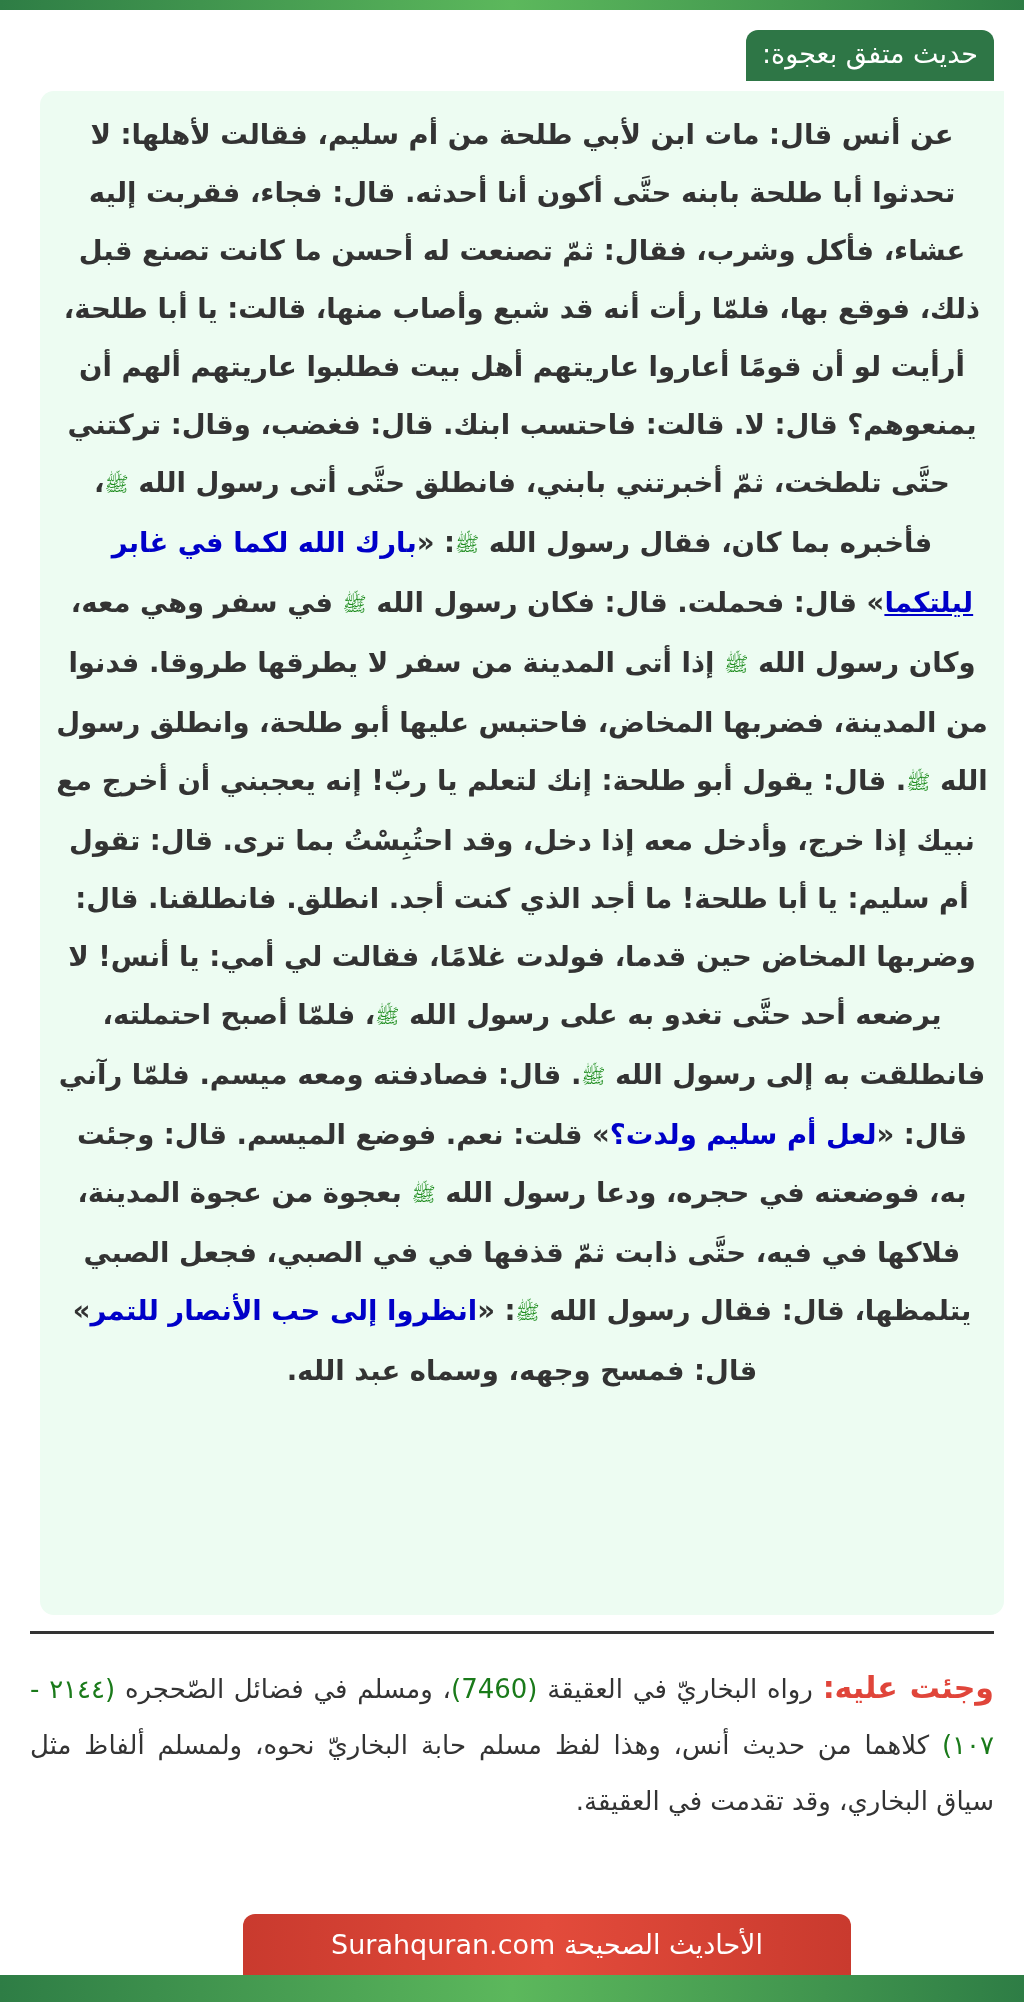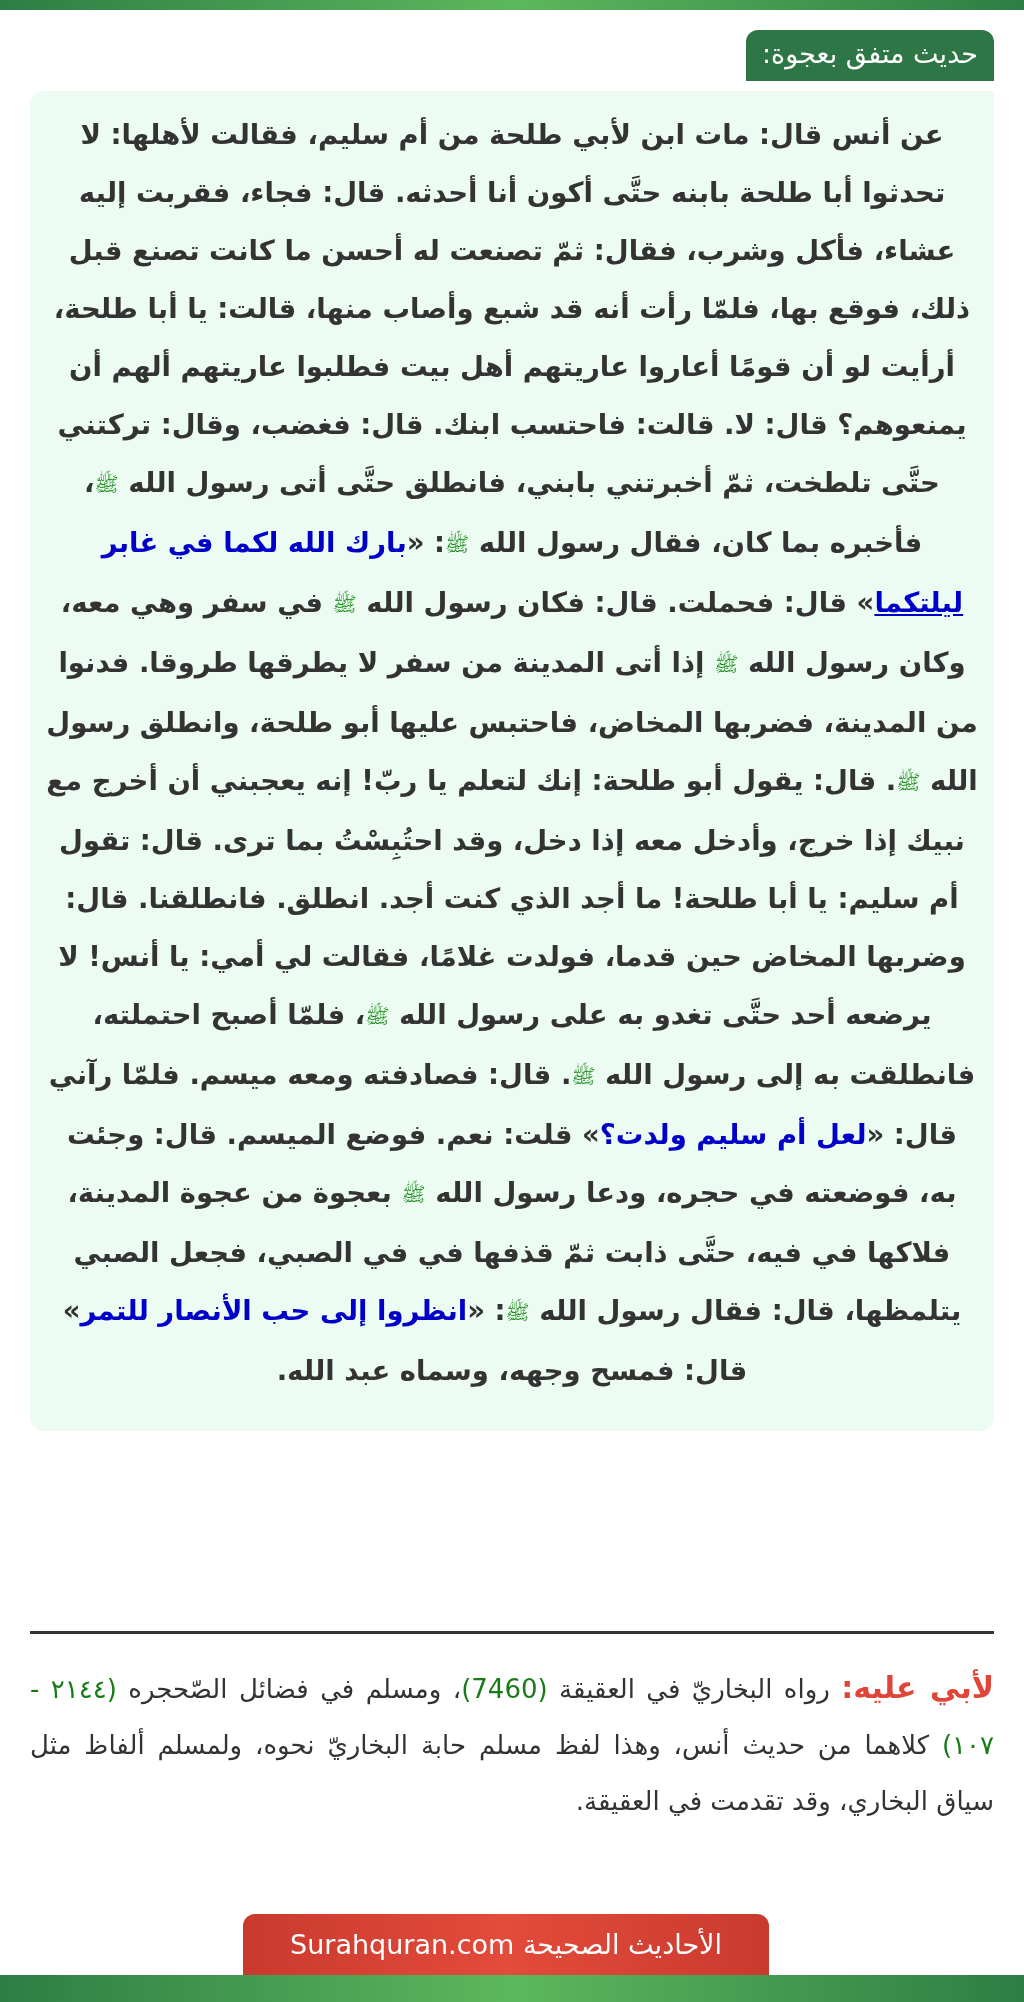--- a/index.html
+++ b/index.html
@@ -15,21 +15,21 @@
   }
   .section-badge {
     position:absolute; top:30px; right:30px;
     background:#2e7646; color:#ffffff;
     font-size:27px; line-height:40px;
     padding:4px 16px 7px 16px;
     border-radius:12px 12px 0 0;
     white-space:nowrap;
   }
   .hadith-box {
-    position:absolute; top:91px; left:30px; width:964px; height:1340px;
+    position:absolute; top:91px; left:40px; width:964px; height:1524px;
     background:#edfcf2;
     border-radius:0 0 14px 14px;
     border-top-left-radius:14px;
     box-sizing:border-box;
     padding:14px 14px 10px 14px;
   }
   .hadith-text {
     margin:0;
     font-family:"DejaVu Sans", sans-serif;
     font-weight:bold;
@@ -51,21 +51,21 @@
   }
   .takhrij {
     position:absolute; top:1660px; left:30px; width:964px;
     font-size:26px; line-height:56px; color:#333;
     text-align:justify; direction:rtl;
     font-family:"DejaVu Sans", sans-serif;
   }
   .takhrij .label { color:#e0453a; font-weight:bold; font-size:30px; }
   .takhrij .num { color:#1a7a1a; }
   .site-badge {
-    position:absolute; top:1914px; left:243px; width:526px; height:62px;
+    position:absolute; top:1914px; left:243px; width:608px; height:62px;
     background:linear-gradient(90deg,#c93a2e,#e34b3b,#c93a2e);
     color:#ffffff; border-radius:12px 12px 0 0;
     font-size:27px; line-height:62px; text-align:center;
     white-space:nowrap;
   }
   .bottom-bar {
     position:absolute; top:1975px; left:0; width:1024px; height:27px;
     background:linear-gradient(90deg,#2e7d45 0%,#5cb85c 50%,#2e7d45 100%);
   }
 </style>
@@ -75,17 +75,17 @@
 <div class="top-bar"></div>
 
 <div class="section-badge">حديث متفق بعجوة:</div>
 
 <div class="hadith-box">
   <p class="hadith-text"><span>عن أنس قال: مات ابن لأبي طلحة من أم سليم، فقالت لأهلها: لا تحدثوا أبا طلحة بابنه حتَّى أكون أنا أحدثه. قال: فجاء، فقربت إليه عشاء، فأكل وشرب، فقال: ثمّ تصنعت له أحسن ما كانت تصنع قبل ذلك، فوقع بها، فلمّا رأت أنه قد شبع وأصاب منها، قالت: يا أبا طلحة، أرأيت لو أن قومًا أعاروا عاريتهم أهل بيت فطلبوا عاريتهم ألهم أن يمنعوهم؟ قال: لا. قالت: فاحتسب ابنك. قال: فغضب، وقال: تركتني حتَّى تلطخت، ثمّ أخبرتني بابني، فانطلق حتَّى أتى رسول الله</span> <span class="saw">ﷺ</span><span>، فأخبره بما كان، فقال رسول الله</span> <span class="saw">ﷺ</span><span>: «</span><span class="quote">بارك الله لكما في غابر</span> <span class="quote u">ليلتكما</span><span>» قال: فحملت. قال: فكان رسول الله</span> <span class="saw">ﷺ</span><span> في سفر وهي معه، وكان رسول الله</span> <span class="saw">ﷺ</span><span> إذا أتى المدينة من سفر لا يطرقها طروقا. فدنوا من المدينة، فضربها المخاض، فاحتبس عليها أبو طلحة، وانطلق رسول الله</span> <span class="saw">ﷺ</span><span>. قال: يقول أبو طلحة: إنك لتعلم يا ربّ! إنه يعجبني أن أخرج مع نبيك إذا خرج، وأدخل معه إذا دخل، وقد احتُبِسْتُ بما ترى. قال: تقول أم سليم: يا أبا طلحة! ما أجد الذي كنت أجد. انطلق. فانطلقنا. قال: وضربها المخاض حين قدما، فولدت غلامًا، فقالت لي أمي: يا أنس! لا يرضعه أحد حتَّى تغدو به على رسول الله</span> <span class="saw">ﷺ</span><span>، فلمّا أصبح احتملته، فانطلقت به إلى رسول الله</span> <span class="saw">ﷺ</span><span>. قال: فصادفته ومعه ميسم. فلمّا رآني قال: «</span><span class="quote">لعل أم سليم ولدت؟</span><span>» قلت: نعم. فوضع الميسم. قال: وجئت به، فوضعته في حجره، ودعا رسول الله</span> <span class="saw">ﷺ</span><span> بعجوة من عجوة المدينة، فلاكها في فيه، حتَّى ذابت ثمّ قذفها في في الصبي، فجعل الصبي يتلمظها، قال: فقال رسول الله</span> <span class="saw">ﷺ</span><span>: «</span><span class="quote">انظروا إلى حب الأنصار للتمر</span><span>» قال: فمسح وجهه، وسماه عبد الله.</span></p>
 </div>
 
 <div class="divider"></div>
 
-<div class="takhrij"><span class="label">لأبي عليه:</span><span> رواه البخاريّ في العقيقة </span><span class="num">(7460)</span><span>، ومسلم في فضائل الصّحجره </span><span class="num">(٢١٤٤ - ١٠٧)</span><span> كلاهما من حديث أنس، وهذا لفظ مسلم حابة البخاريّ نحوه، ولمسلم ألفاظ مثل سياق البخاري، وقد تقدمت في العقيقة.</span></div>
+<div class="takhrij"><span class="label">وجئت عليه:</span><span> رواه البخاريّ في العقيقة </span><span class="num">(7460)</span><span>، ومسلم في فضائل الصّحجره </span><span class="num">(٢١٤٤ - ١٠٧)</span><span> كلاهما من حديث أنس، وهذا لفظ مسلم حابة البخاريّ نحوه، ولمسلم ألفاظ مثل سياق البخاري، وقد تقدمت في العقيقة.</span></div>
 
 <div class="site-badge">الأحاديث الصحيحة Surahquran.com</div>
 
 <div class="bottom-bar"></div>
 
 </body></html>

